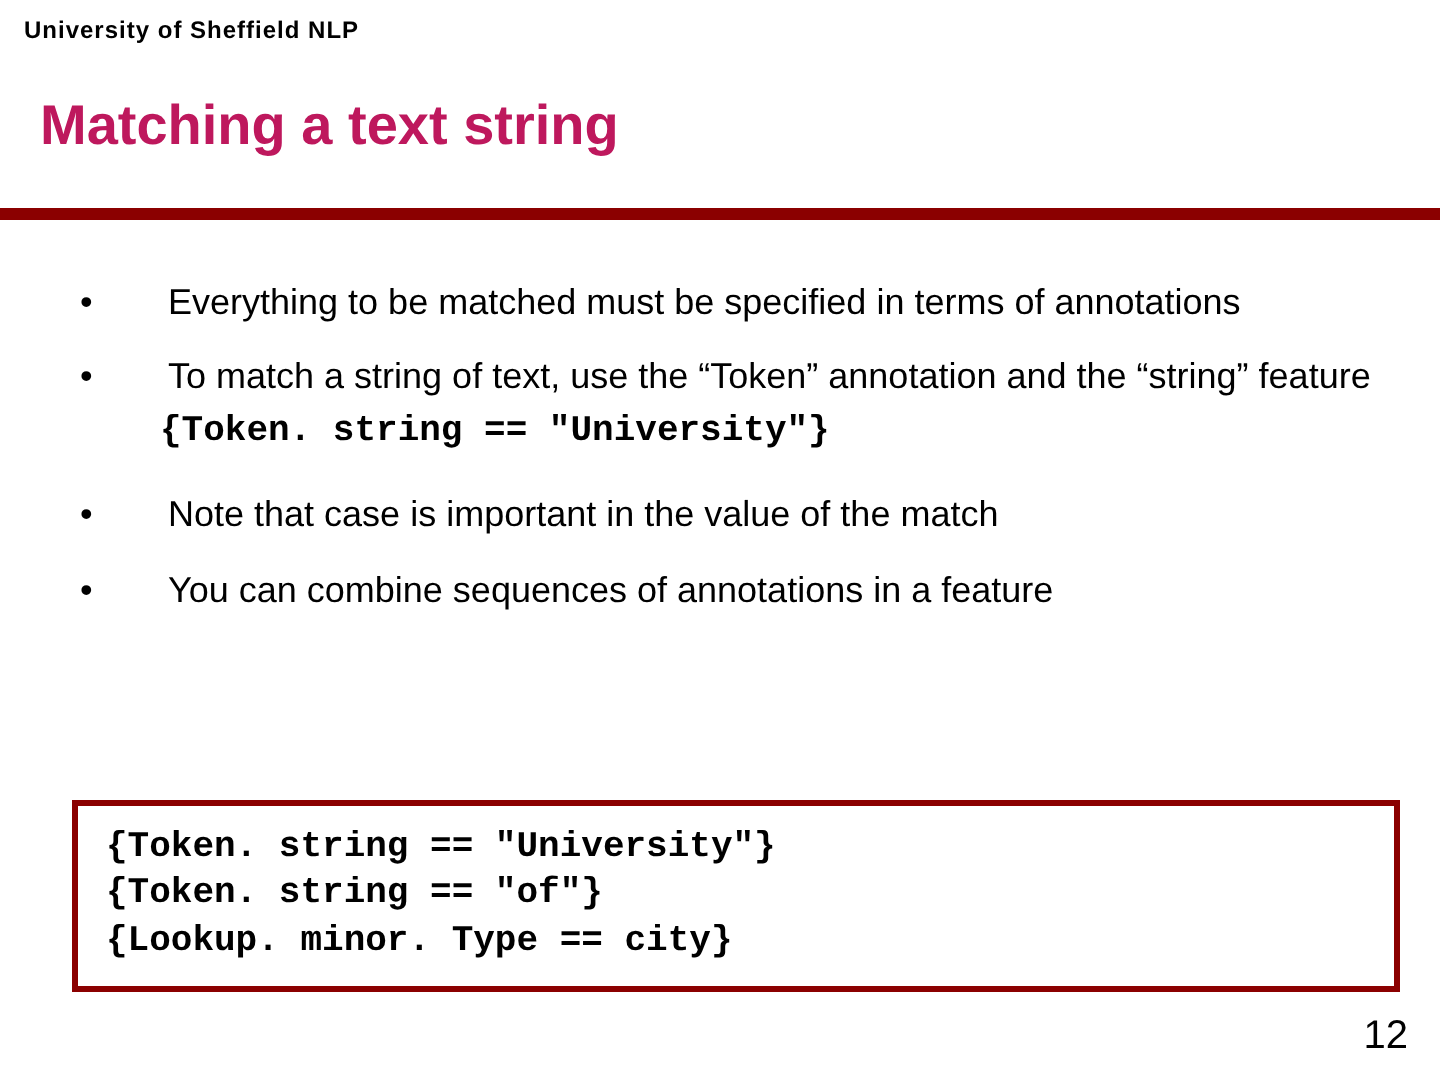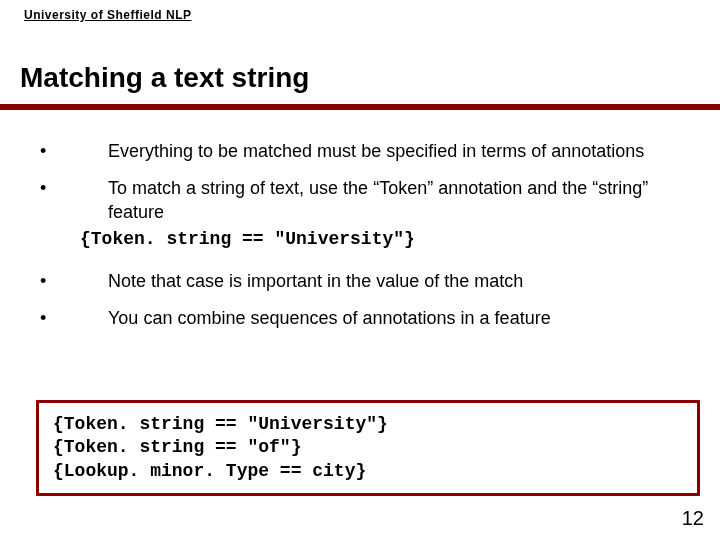--- a/index.html
+++ b/index.html
@@ -9,33 +9,32 @@
     height: 540px;
     background: #ffffff;
     font-family: Arial, Helvetica, sans-serif;
     color: #000000;
     position: relative;
     overflow: hidden;
   }
   .header-label {
     position: absolute;
     top: 8px;
-    left: 24px;
+    left: 12px;
     font-size: 12px;
     font-weight: bold;
     letter-spacing: 0.5px;
-    text-decoration: underline;
   }
   .title {
     position: absolute;
-    top: 62px;
+    top: 47px;
     left: 20px;
     font-size: 28px;
     font-weight: bold;
-    color: #000000;
+    color: #be185d;
   }
   .title-rule {
     position: absolute;
     top: 104px;
     left: 0;
     width: 720px;
     height: 6px;
     background: #8b0000;
   }
   .bullet-list {
@@ -51,21 +50,20 @@
     align-items: flex-start;
     margin-bottom: 14px;
   }
   .bullet-dot {
     width: 44px;
     flex-shrink: 0;
     font-size: 18px;
   }
   .bullet-text {
     flex: 1;
-    margin-left: 24px;
   }
   .code-inline {
     font-family: "Courier New", monospace;
     font-weight: bold;
     font-size: 18px;
     margin-left: 40px;
     margin-top: -10px;
     margin-bottom: 18px;
   }
   .code-box {

